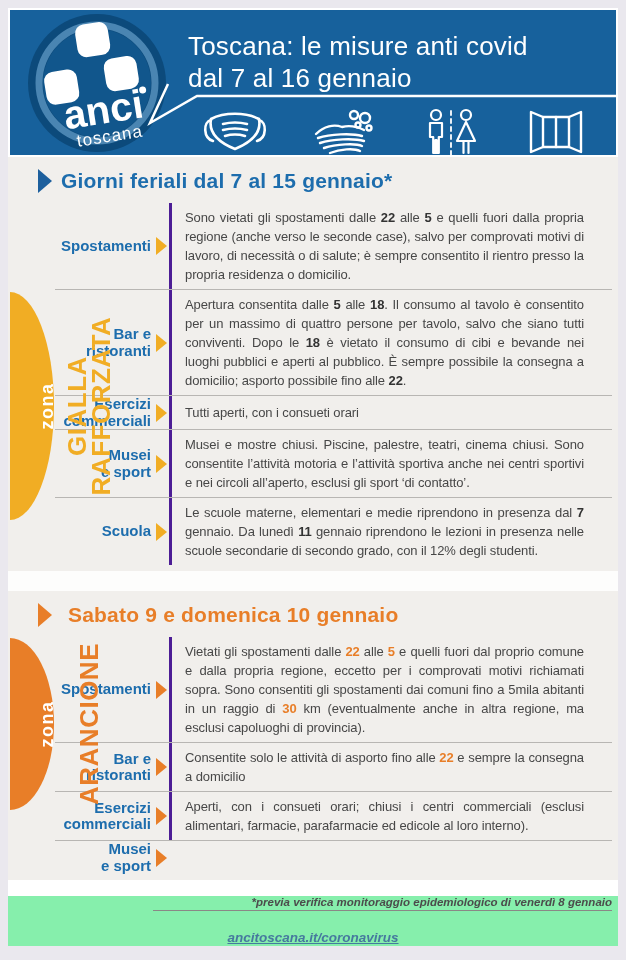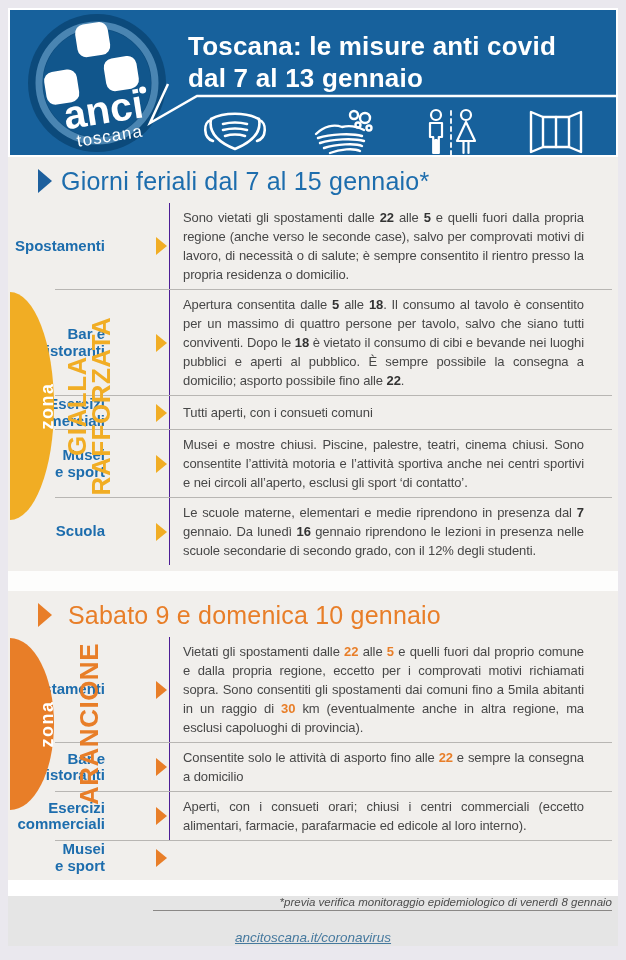--- a/index.html
+++ b/index.html
@@ -3,61 +3,61 @@
 <meta charset="utf-8">
 <style>
   html,body{margin:0;padding:0;background:#dfdce4;}
   .canvas{position:relative;width:626px;height:960px;background:#eae8ee;overflow:hidden;
           font-family:"Liberation Sans",sans-serif;}
   .card{position:absolute;left:8px;top:8px;width:610px;height:935px;background:#ffffff;}
 
   
   .hero{position:relative;margin:2px;height:145px;background:#17619c;overflow:hidden;}
   .logo{position:absolute;left:16px;top:2px;width:142px;height:142px;}
-  .hero-title{position:absolute;left:178px;top:20px;color:#ffffff;font-weight:bold;
+  .hero-title{position:absolute;left:178px;top:20px;color:#ffffff;font-weight:normal;
               font-size:26px;line-height:32px;letter-spacing:.2px;}
   .bubble-svg{position:absolute;left:0;top:0;width:606px;height:145px;pointer-events:none;}
   .hicon{position:absolute;top:98px;}
   .i-mask{left:192px;} .i-hand{left:302px;} .i-people{left:412px;} .i-window{left:516px;}
 
   
   .zone-section{position:relative;background:#f1efec;padding:8px 0 6px 0;}
   .sec-gap{height:20px;background:#fdfdfc;}
   .section-heading-row{display:flex;align-items:center;margin:2px 0 8px 30px;height:28px;}
   .tri{width:0;height:0;border-top:12px solid transparent;border-bottom:12px solid transparent;
        border-left:14px solid #1d5f9d;margin-right:9px;}
-  .section-heading{font-size:25px;font-weight:normal;letter-spacing:.2px;}
+  .section-heading{font-size:21px;font-weight:bold;letter-spacing:.2px;}
 
   .row{display:flex;align-items:stretch;margin:0 6px 0 47px;border-bottom:1px solid #b8b6b3;}
   .row.last{border-bottom:none;}
-  .row-side{width:112px;display:flex;align-items:center;justify-content:flex-end;flex:none;gap:46px;}
+  .row-side{width:112px;display:flex;align-items:center;flex:none;}
   .row-label{flex:1;text-align:right;white-space:pre-line;color:#1d6dad;font-weight:bold;
              font-size:15px;line-height:16.5px;}
   .row-arrow{width:0;height:0;border-top:9px solid transparent;border-bottom:9px solid transparent;
              border-left:11px solid #f1ad24;margin-left:5px;flex:none;}
-  .row-text{flex:1;border-left:1px solid #4c1d95;margin-left:2px;
+  .row-text{flex:1;border-left:3px solid #4c1d95;margin-left:2px;
             display:flex;flex-direction:column;justify-content:center;}
   .row-text p{margin:0;padding:5px 28px 5px 13px;font-size:13px;line-height:19px;
               text-align:justify;color:#474747;letter-spacing:-.1px;}
   .row-text .strong{font-weight:bold;}
 
   
   .ribbon{position:absolute;left:2px;width:44px;pointer-events:none;}
   .sec-gialla .ribbon{top:135px;height:228px;}
   .sec-arancione .ribbon{top:47px;height:172px;}
   .ribbon-bulge{position:absolute;inset:0;background:#f1ad24;
                 border-radius:0 100% 100% 0 / 0 50% 50% 0;}
   .ribbon-zona{position:absolute;left:37px;top:50%;transform:translate(-50%,-50%) rotate(-90deg);
                color:#ffffff;font-weight:bold;font-size:18px;letter-spacing:1.5px;white-space:pre;}
   .ribbon-name{position:absolute;left:79px;top:50%;transform:translate(-50%,-50%) rotate(-90deg);
                font-weight:bold;font-size:26px;line-height:24px;letter-spacing:.5px;
                white-space:pre;text-align:center;}
 
   
-  .foot{background:#e5e5e5;}
+  .foot{background:#86efac;font-weight:bold;}
   .foot-note{margin:16px 6px 0 145px;border-bottom:1px solid #8a8886;padding-bottom:2px;
              text-align:right;font-style:italic;font-size:11.5px;color:#4c4c4c;}
   .foot-link-wrap{text-align:center;margin-top:17px;}
   .foot-link{font-style:italic;font-size:13.5px;color:#46799e;text-decoration:underline;margin-top:36px;}
 </style>
 </head>
 <body>
 
 <div class="canvas">
   <div class="card">
@@ -76,21 +76,21 @@
           <text x="42" y="131" font-size="17" letter-spacing="1" font-family="Liberation Sans, sans-serif">toscana</text>
         </g>
       </svg>
 
       <svg class="bubble-svg" viewBox="0 0 606 145">
         <polyline points="606,86 187,86 140,113 158,74" fill="none" stroke="#ffffff" stroke-width="2.5"></polyline>
       </svg>
 
       <div class="hero-title">
         <div>Toscana: le misure anti covid</div>
-        <div>dal 7 al 13 gennaio</div>
+        <div>dal 7 al 16 gennaio</div>
       </div>
 
       <span class="hicon i-mask">
         <svg width="66" height="46" viewBox="0 0 66 46" fill="none" stroke="#ffffff" stroke-width="2.6" stroke-linecap="round" stroke-linejoin="round">
           <path d="M9,12 C1,14 1,30 11,33"></path>
             <path d="M57,12 C65,14 65,30 55,33"></path>
           <path d="M9,11 C22,4 44,4 57,11 C59,21 55,32 33,41 C11,32 7,21 9,11 Z"></path>
           <path d="M21,16 C29,14 37,14 45,16"></path>
             <path d="M21,22 C29,20 37,20 45,22"></path>
             <path d="M23,28 C30,26 36,26 43,28"></path>
@@ -155,40 +155,40 @@
               <p><span>Apertura consentita dalle </span><span class="strong" style="color: rgb(51, 51, 51);">5</span><span> alle </span><span class="strong" style="color: rgb(51, 51, 51);">18</span><span>. Il consumo al tavolo è consentito per un massimo di quattro persone per tavolo, salvo che siano tutti conviventi. Dopo le </span><span class="strong" style="color: rgb(51, 51, 51);">18</span><span> è vietato il consumo di cibi e bevande nei luoghi pubblici e aperti al pubblico. È sempre possibile la consegna a domicilio; asporto possibile fino alle </span><span class="strong" style="color: rgb(51, 51, 51);">22</span><span>.</span></p>
             </div>
           </div>
           <div class="row">
             <div class="row-side">
               <div class="row-label">Esercizi
 commerciali</div>
               <span class="row-arrow" style="border-left-color: rgb(241, 173, 36);"></span>
             </div>
             <div class="row-text">
-              <p><span>Tutti aperti, con i consueti comuni</span></p>
+              <p><span>Tutti aperti, con i consueti orari</span></p>
             </div>
           </div>
           <div class="row">
             <div class="row-side">
               <div class="row-label">Musei
 e sport</div>
               <span class="row-arrow" style="border-left-color: rgb(241, 173, 36);"></span>
             </div>
             <div class="row-text">
               <p><span>Musei e mostre chiusi. Piscine, palestre, teatri, cinema chiusi. Sono consentite l’attività motoria e l’attività sportiva anche nei centri sportivi e nei circoli all’aperto, esclusi gli sport ‘di contatto’.</span></p>
             </div>
           </div>
           <div class="row last">
             <div class="row-side">
               <div class="row-label">Scuola</div>
               <span class="row-arrow" style="border-left-color: rgb(241, 173, 36);"></span>
             </div>
             <div class="row-text">
-              <p><span>Le scuole materne, elementari e medie riprendono in presenza dal </span><span class="strong" style="color: rgb(51, 51, 51);">7</span><span> gennaio. Da lunedì </span><span class="strong" style="color: rgb(51, 51, 51);">16</span><span> gennaio riprendono le lezioni in presenza nelle scuole secondarie di secondo grado, con il 12% degli studenti.</span></p>
+              <p><span>Le scuole materne, elementari e medie riprendono in presenza dal </span><span class="strong" style="color: rgb(51, 51, 51);">7</span><span> gennaio. Da lunedì </span><span class="strong" style="color: rgb(51, 51, 51);">11</span><span> gennaio riprendono le lezioni in presenza nelle scuole secondarie di secondo grado, con il 12% degli studenti.</span></p>
             </div>
           </div>
         </div>
       <div class="ribbon">
         <div class="ribbon-bulge" style="background: rgb(241, 173, 36);"></div>
         <div class="ribbon-zona">zona</div>
         <div class="ribbon-name" style="color: rgb(241, 173, 36);">GIALLA
 RAFFORZATA</div>
       </div>
     </section>
@@ -220,21 +220,21 @@
               <p><span>Consentite solo le attività di asporto fino alle </span><span class="strong" style="color: rgb(232, 126, 40);">22</span><span> e sempre la consegna a domicilio</span></p>
             </div>
           </div>
           <div class="row">
             <div class="row-side">
               <div class="row-label">Esercizi
 commerciali</div>
               <span class="row-arrow" style="border-left-color: rgb(232, 126, 40);"></span>
             </div>
             <div class="row-text">
-              <p><span>Aperti, con i consueti orari; chiusi i centri commerciali (eccetto alimentari, farmacie, parafarmacie ed edicole al loro interno).</span></p>
+              <p><span>Aperti, con i consueti orari; chiusi i centri commerciali (esclusi alimentari, farmacie, parafarmacie ed edicole al loro interno).</span></p>
             </div>
           </div>
           <div class="row last">
             <div class="row-side">
               <div class="row-label">Musei
 e sport</div>
               <span class="row-arrow" style="border-left-color: rgb(232, 126, 40);"></span>
             </div>
           </div>
         </div>

